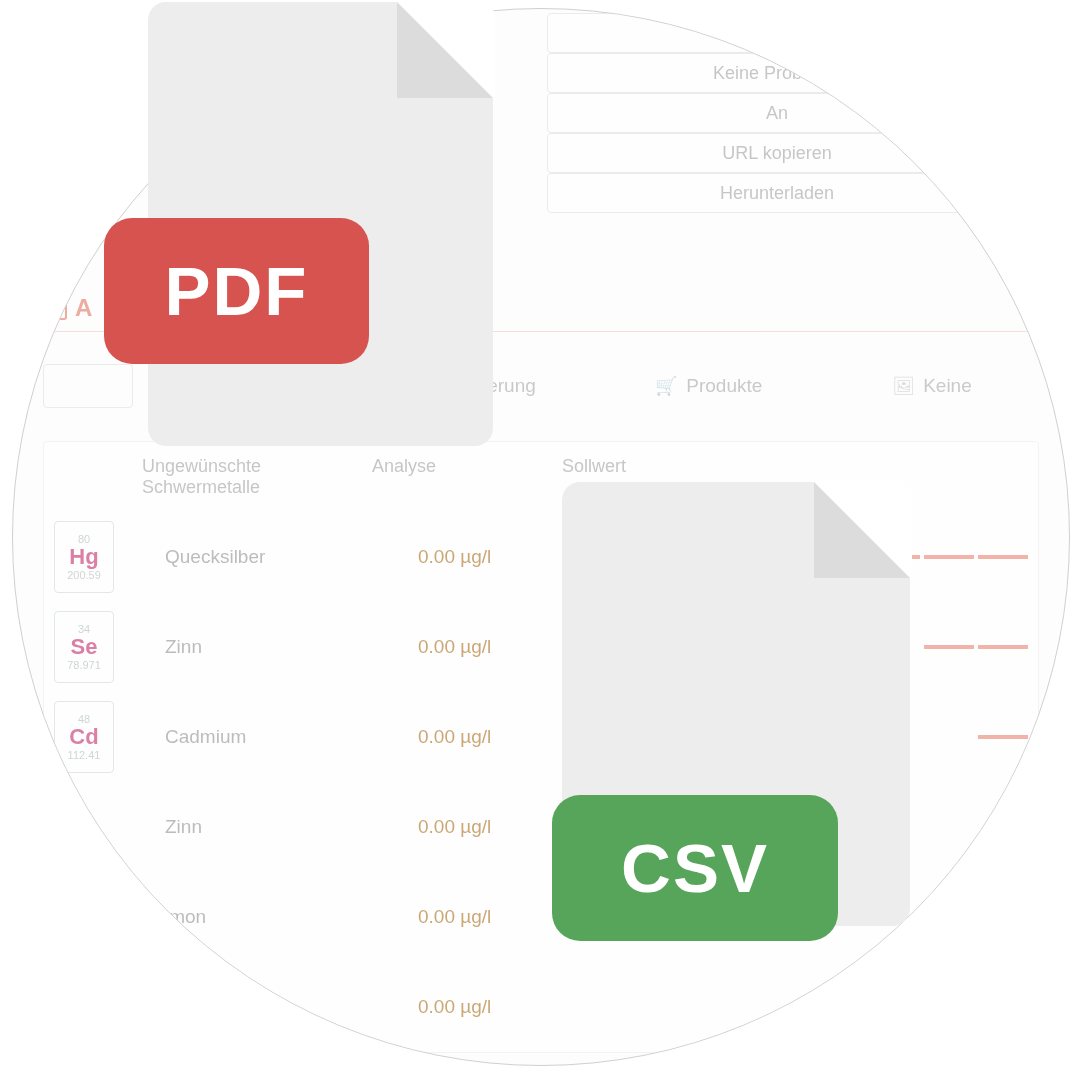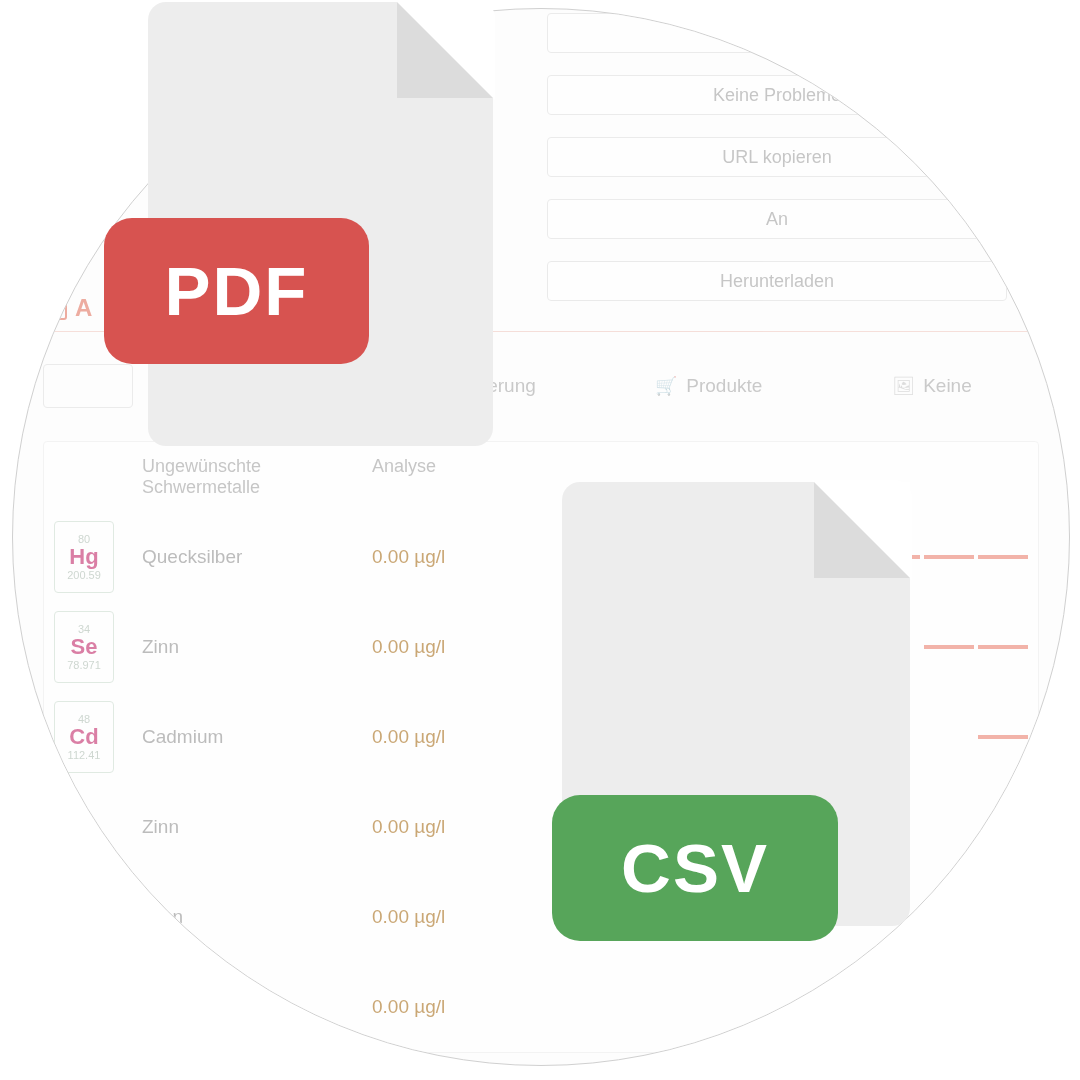--- a/index.html
+++ b/index.html
@@ -31,21 +31,21 @@
     opacity: 0.55;
   }
   
   .action-col {
     position: absolute;
     right: 62px;
     top: 4px;
     width: 460px;
     display: flex;
     flex-direction: column;
-    gap: 22px;
+    gap: 0;
   }
   .action-btn {
     border: 1px solid #dcdcdc;
     border-radius: 4px;
     height: 40px;
     display: flex;
     align-items: center;
     justify-content: center;
     font-size: 18px;
     color: #9a9a9a;
@@ -148,20 +148,21 @@
   }
   .th-name { width: 230px; }
   .th-analyse { width: 190px; }
   .th-sollwert { flex: 1; }
   .row {
     display: flex;
     align-items: center;
     min-height: 90px;
     padding: 0 10px;
     position: relative;
+    gap: 23px;
   }
   .elem-tile {
     width: 60px;
     height: 72px;
     border: 1.5px solid #c8dacc;
     border-radius: 4px;
     margin-right: 28px;
     display: flex;
     flex-direction: column;
     align-items: center;
@@ -248,22 +249,22 @@
 </style>
 </head>
 <body>
 
 <div class="circle-mask">
   <div class="bg-content">
 
     <div class="action-col">
       <div class="action-btn">SPS</div>
       <div class="action-btn">Keine Probleme</div>
+      <div class="action-btn">An</div>
       <div class="action-btn">URL kopieren</div>
-      <div class="action-btn">An</div>
       <div class="action-btn">Herunterladen</div>
     </div>
 
     <div class="ntag">n t</div>
     <div class="doku-label">Doku</div>
 
     <div class="section-hdr">
       <span class="section-hdr-icon"></span>
       <span>A</span>
     </div>
@@ -281,20 +282,21 @@
       <div class="tab visual">
         <span class="icon">🖼</span>
         <span>Keine</span>
       </div>
     </div>
 
     <div class="table-area">
       <div class="thead">
         <div class="th-name">Ungewünschte Schwermetalle</div>
         <div class="th-analyse">Analyse</div>
+        <div class="th-sollwert">Sollwert</div>
       </div>
       <div id="rows">
           <div class="row">
             <div class="elem-tile">
               <div>80</div>
               <div class="sym">Hg</div>
               <div>200.59</div>
             </div>
             <div class="name">Quecksilber</div>
             <div class="analyse">0.00 µg/l</div>

